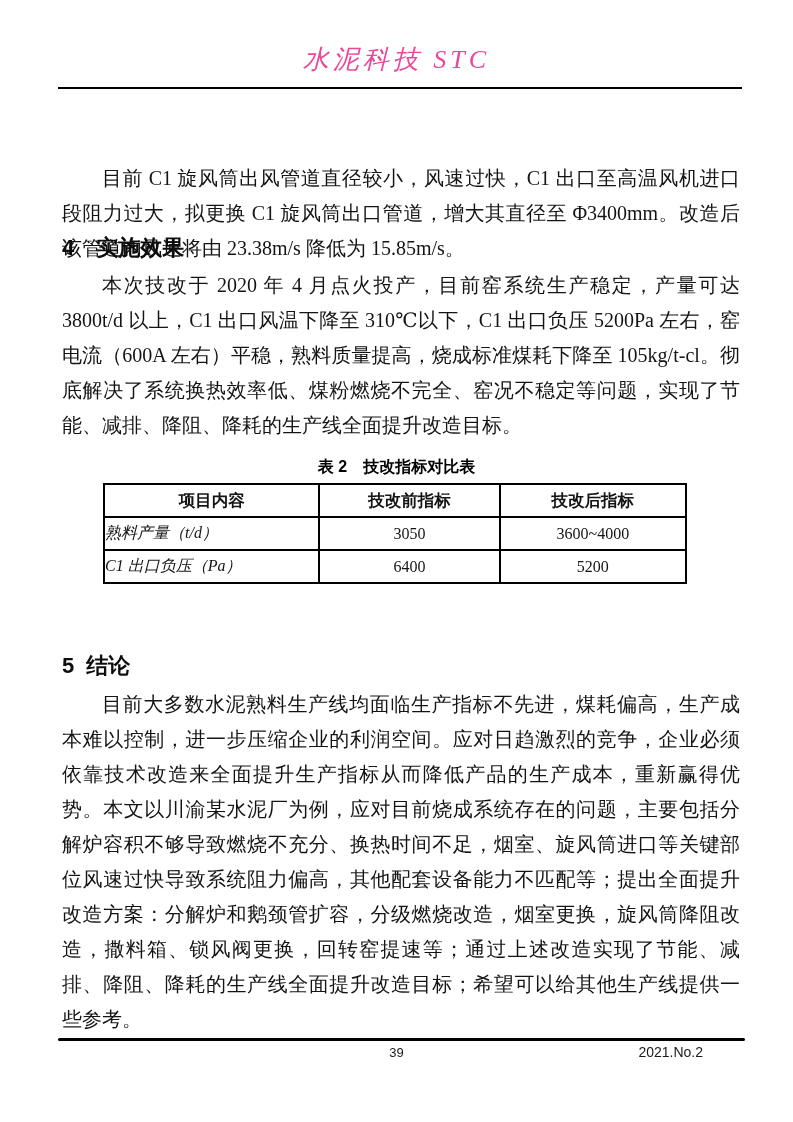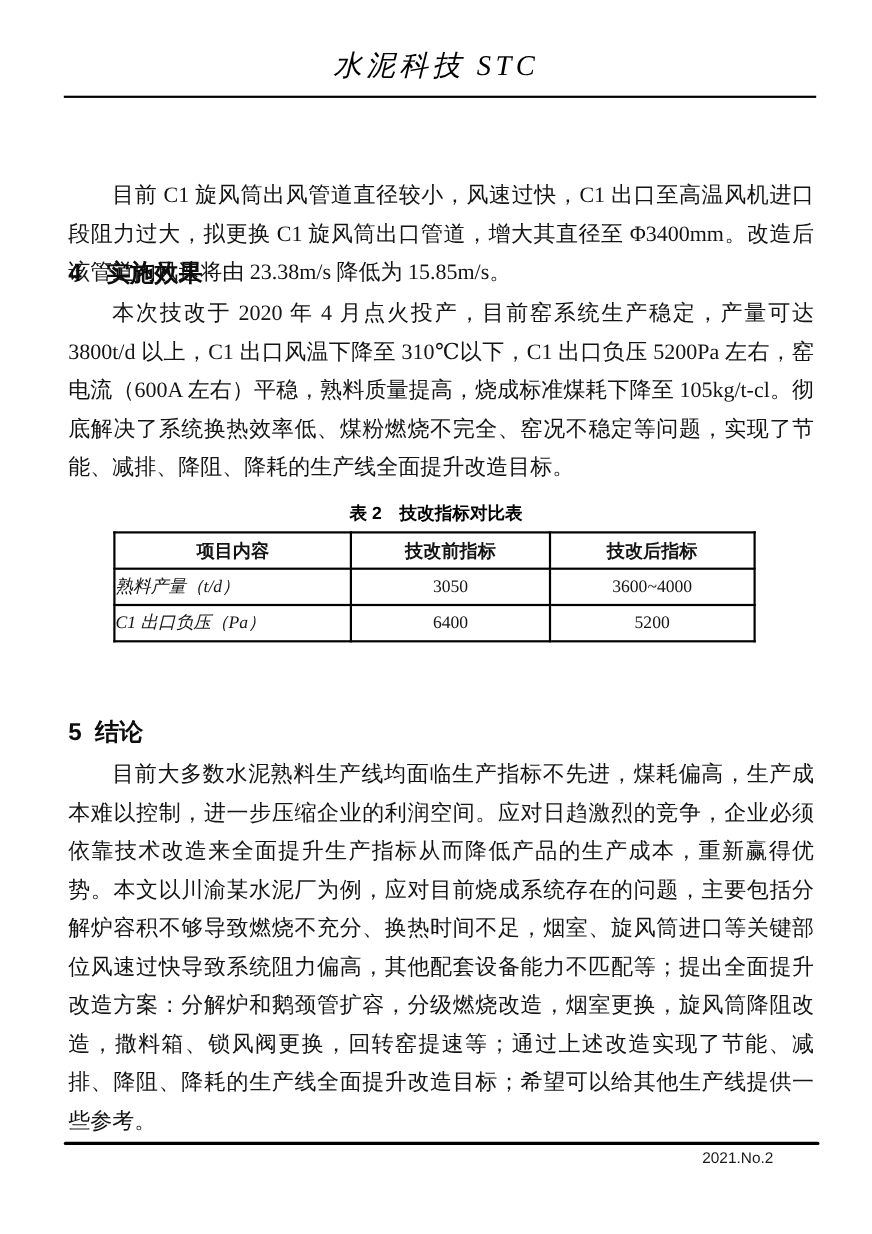--- a/index.html
+++ b/index.html
@@ -15,21 +15,21 @@
   }
 
   
   .journal-title {
     position: absolute;
     top: 42px; left: 0; width: 100%;
     text-align: center;
     font-size: 26px;
     font-style: italic;
     letter-spacing: 4px;
-    color: #000000;
+    color: #ec4899;
   }
   .header-rule {
     position: absolute;
     top: 87px; left: 58px;
     width: 684px; height: 2px;
     background: #000;
   }
 
   
   .sec-heading {
@@ -170,15 +170,16 @@
       </tr>
     </tbody>
   </table>
 
   <div class="sec-heading h5">
     <span class="num">5</span><span>结论</span>
   </div>
   <p class="para p5">目前大多数水泥熟料生产线均面临生产指标不先进，煤耗偏高，生产成本难以控制，进一步压缩企业的利润空间。应对日趋激烈的竞争，企业必须依靠技术改造来全面提升生产指标从而降低产品的生产成本，重新赢得优势。本文以川渝某水泥厂为例，应对目前烧成系统存在的问题，主要包括分解炉容积不够导致燃烧不充分、换热时间不足，烟室、旋风筒进口等关键部位风速过快导致系统阻力偏高，其他配套设备能力不匹配等；提出全面提升改造方案：分解炉和鹅颈管扩容，分级燃烧改造，烟室更换，旋风筒降阻改造，撒料箱、锁风阀更换，回转窑提速等；通过上述改造实现了节能、减排、降阻、降耗的生产线全面提升改造目标；希望可以给其他生产线提供一些参考。</p>
 
   <div class="footer-rule"></div>
+  <div class="footer-page">39</div>
   <div class="footer-issue">2021.No.2</div>
 
 </div>
 
 </body></html>

